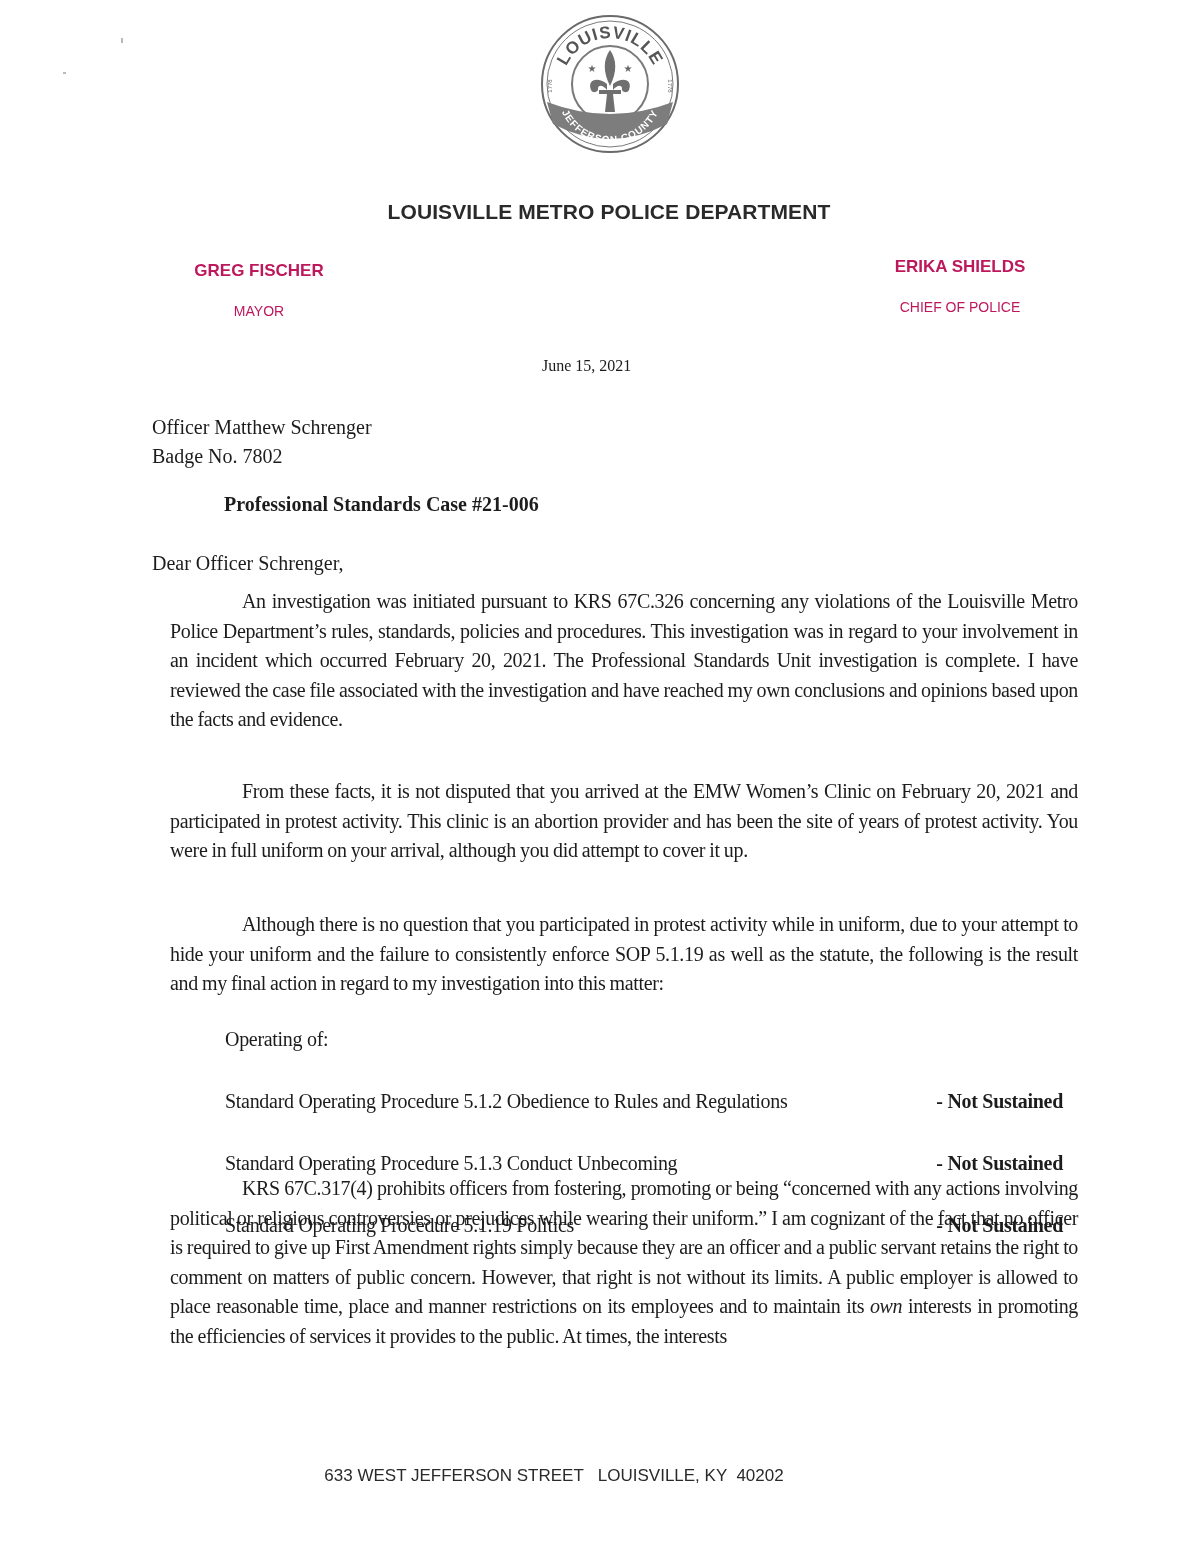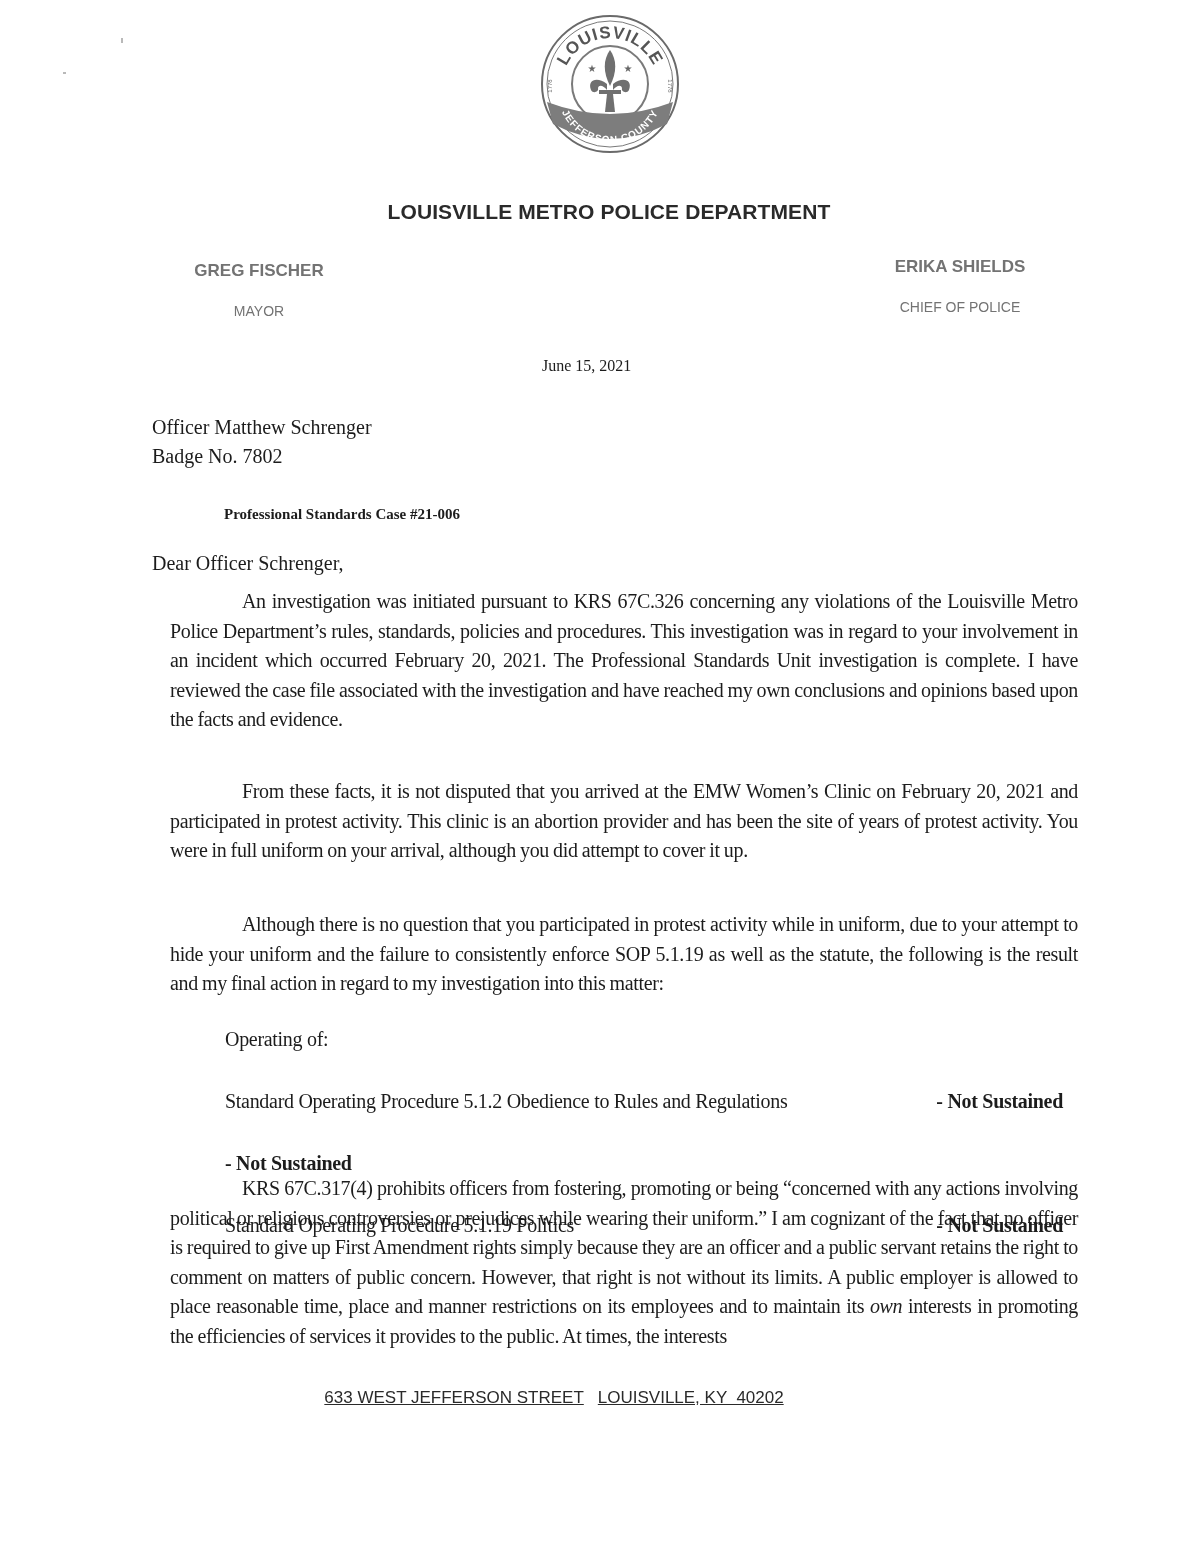--- a/index.html
+++ b/index.html
@@ -9,48 +9,48 @@
     font-family: "Liberation Serif", serif;
   }
   .seal {
     position: absolute; left: 535px; top: 14px; width: 150px; height: 140px;
   }
   .sans { font-family: "Liberation Sans", sans-serif; }
   .dept-title {
     position: absolute; left: 0; width: 1218px; top: 200px; text-align: center;
     font-size: 21px; font-weight: bold; color: #2a2a2a; letter-spacing: 0.1px;
   }
-  .official { position: absolute; text-align: center; color: #737373; }
+  .official { position: absolute; text-align: center; color: #be185d; }
   .official .name { font-size: 17px; font-weight: bold; }
   .official .role { font-size: 14px; margin-top: 22px; }
   .mayor { left: 180px; top: 261px; width: 158px; }
   .chief { left: 880px; top: 257px; width: 160px; }
 
   .date { position: absolute; left: 542px; top: 357px; font-size: 16px; }
   .recipient { position: absolute; left: 152px; top: 413px; font-size: 20px; line-height: 29px; }
-  .case { position: absolute; left: 224px; top: 493px; font-size: 15px; font-weight: bold; margin-top: 13px; }
+  .case { position: absolute; left: 224px; top: 493px; font-size: 20px; font-weight: bold; }
   .salutation { position: absolute; left: 152px; top: 552px; font-size: 20px; text-align: right; }
 
   .para {
     position: absolute; left: 170px; width: 908px; font-size: 20px;
     line-height: 29.5px; text-align: justify; text-indent: 72px;
     letter-spacing: -0.35px; word-spacing: -0.5px;
   }
   .p1 { top: 567px; }
   .p2 { top: 757px; }
   .p3 { top: 890px; }
   .p4 { top: 1154px; }
 
   .violations { position: absolute; left: 225px; top: 1026px; width: 838px; font-size: 20px; line-height: 27px; letter-spacing: -0.3px; }
   .vrow { display: flex; justify-content: space-between; margin-top: 35px; }
   .vrow .status { font-weight: bold; white-space: pre; }
 
   .footer {
-    position: absolute; left: 0; width: 1108px; top: 1386px; text-align: center;
-    font-size: 17px; line-height: 23px; color: #2a2a2a; text-decoration: underline;
+    position: absolute; left: 0; width: 1108px; top: 1464px; text-align: center;
+    font-size: 17px; line-height: 23px; color: #2a2a2a;
   }
   .footer .gap { display: inline-block; width: 14px; }
   .footer .gap2 { display: inline-block; width: 22px; }
   .speck { position: absolute; width: 3px; height: 2px; background: #b9b9b9; }
 </style>
 </head>
 <body>
 
 <div class="speck" style="left:121px;top:38px;width:2px;height:5px;"></div>
 <div class="speck" style="left:63px;top:72px;"></div>
@@ -110,20 +110,21 @@
 <p class="para p2">From these facts, it is not disputed that you arrived at the EMW Women’s Clinic on February 20, 2021 and participated in protest activity. This clinic is an abortion provider and has been the site of years of protest activity. You were in full uniform on your arrival, although you did attempt to cover it up.</p>
 <p class="para p3">Although there is no question that you participated in protest activity while in uniform, due to your attempt to hide your uniform and the failure to consistently enforce SOP 5.1.19 as well as the statute, the following is the result and my final action in regard to my investigation into this matter:</p>
 
 <div class="violations">
   <div>Operating of:</div>
   <div class="vrow">
     <span>Standard Operating Procedure 5.1.2 Obedience to Rules and Regulations</span>
     <span class="status">- Not Sustained</span>
   </div>
   <div class="vrow">
+    <span>Standard Operating Procedure 5.1.3 Conduct Unbecoming</span>
     <span class="status">- Not Sustained</span>
   </div>
   <div class="vrow">
     <span>Standard Operating Procedure 5.1.19 Politics</span>
     <span class="status">- Not Sustained</span>
   </div>
 </div>
 
 <p class="para p4"><span>KRS 67C.317(4) prohibits officers from fostering, promoting or being “concerned with any actions involving political or religious controversies or prejudices while wearing their uniform.” I am cognizant of the fact that no officer is required to give up First Amendment rights simply because they are an officer and a public servant retains the right to comment on matters of public concern. However, that right is not without its limits. A public employer is allowed to place reasonable time, place and manner restrictions on its employees and to maintain its </span><em>own</em><span> interests in promoting the efficiencies of services it provides to the public. At times, the interests</span></p>
 

